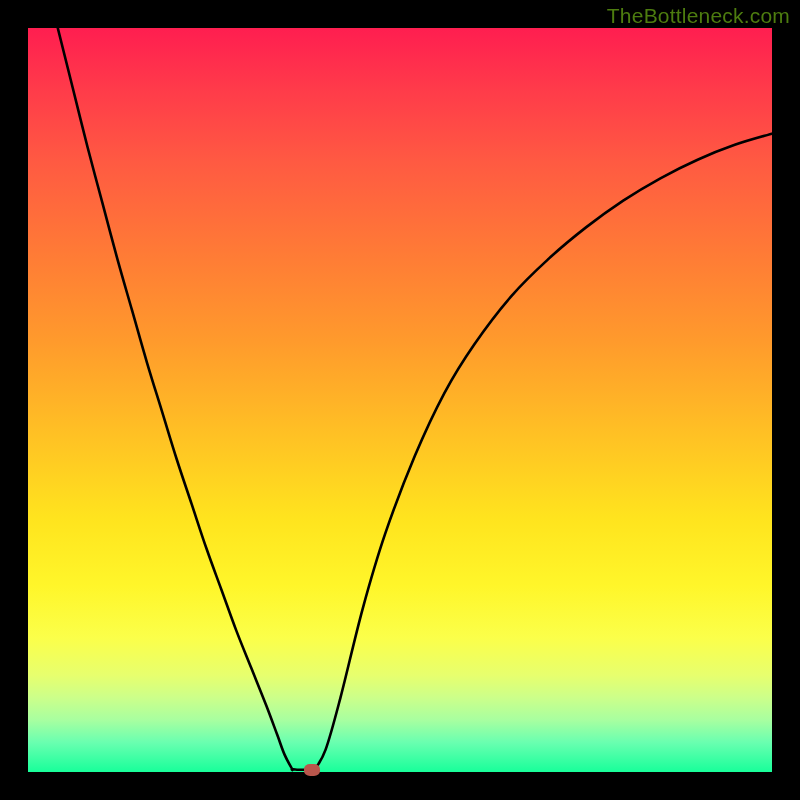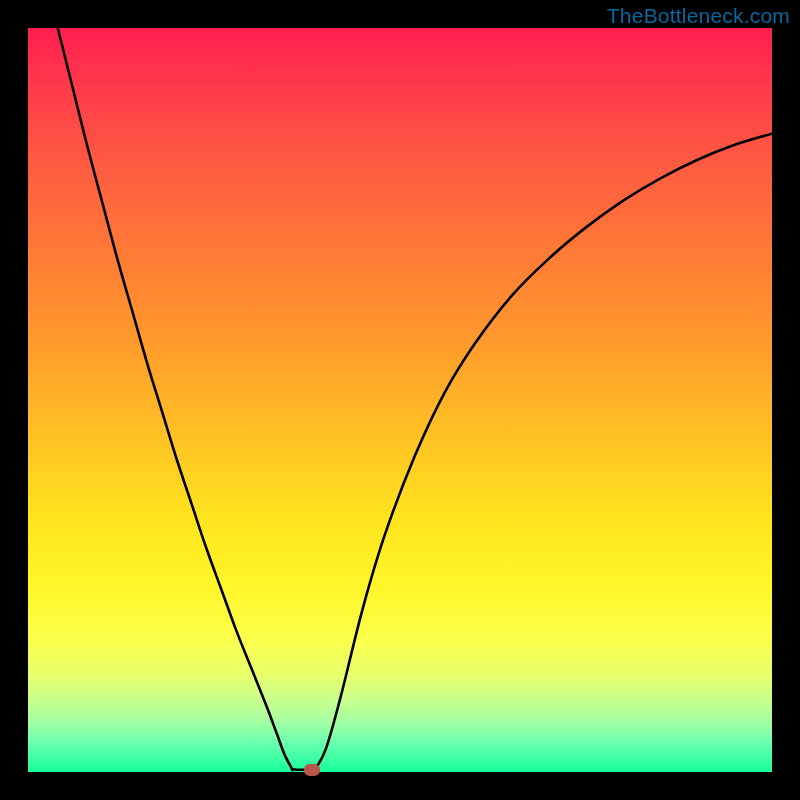--- a/index.html
+++ b/index.html
@@ -36,21 +36,21 @@
       #e7ff6e 87%,
       #ccff8a 90%,
       #a8ffa0 93%,
       #6affb0 96%,
       #18ff9a 100%);
   }
   .attribution {
     position: absolute;
     top: 4px;
     right: 10px;
-    color: #0369a1;
+    color: #4d7c0f;
     font-size: 21px;
     font-weight: 500;
     letter-spacing: 0.2px;
   }
   svg.curve {
     position: absolute;
     left: 0; top: 0;
     width: 744px; height: 744px;
   }
   .marker {

